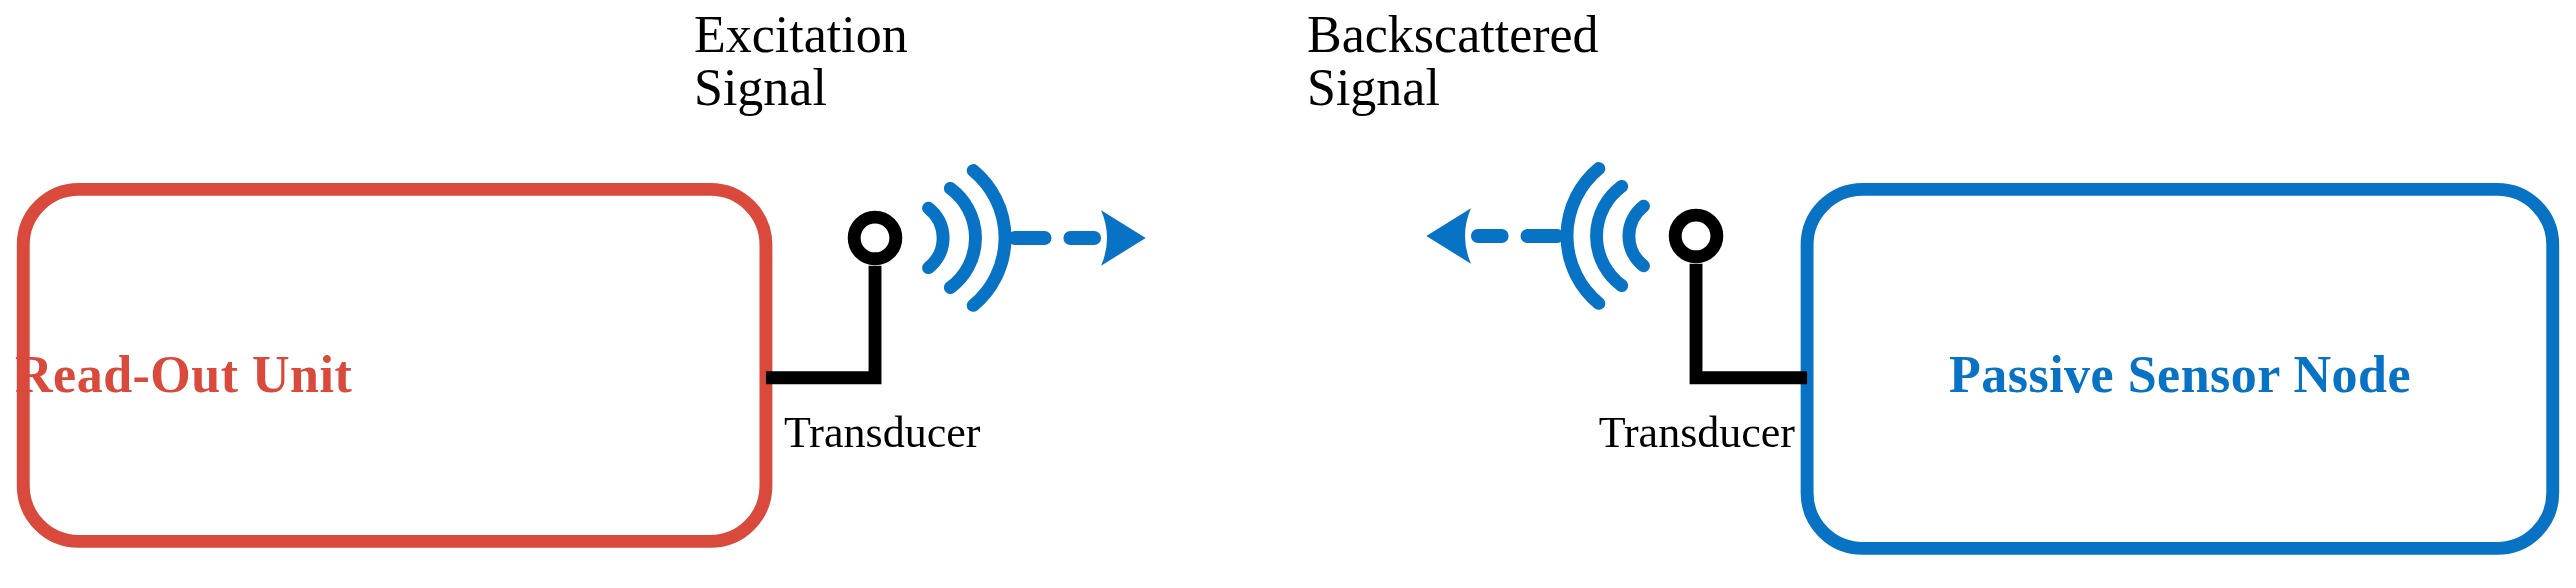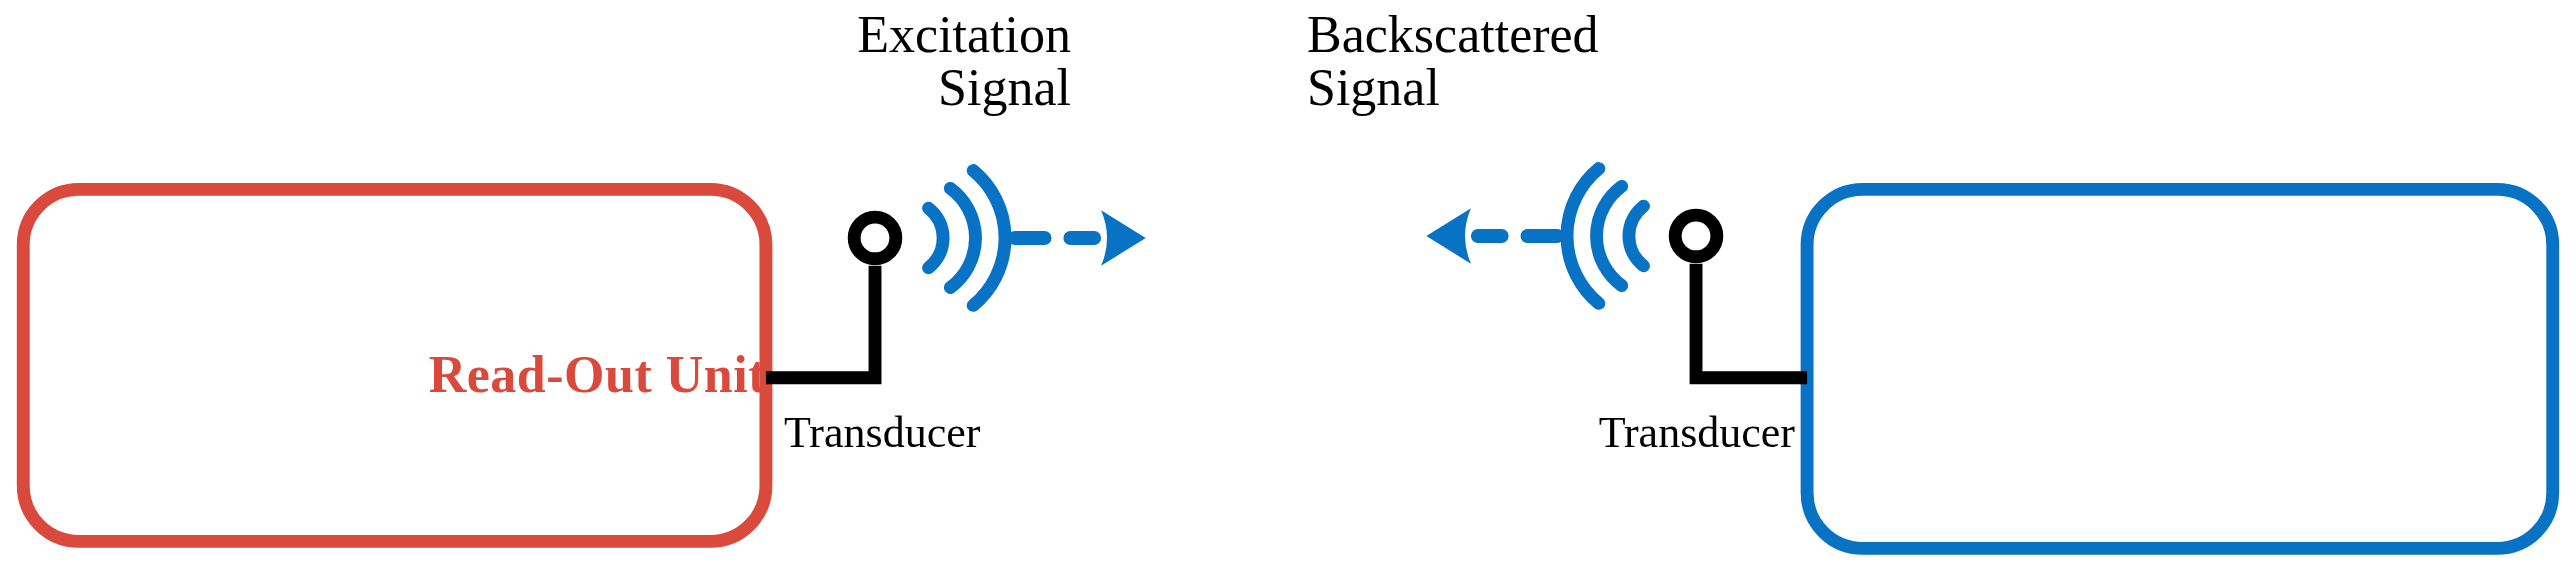--- a/index.html
+++ b/index.html
@@ -84,24 +84,25 @@
       <path d="M 1612 170 A 88 88 0 0 0 1612 306"></path>
     </g>
 
     <g>
       <line x1="1570" y1="238" x2="1490" y2="238" stroke="#0872C4" stroke-width="14" stroke-linecap="round" stroke-dasharray="30 26"></line>
       <path d="M 1483 210 Q 1471 238 1483 266 L 1438 238 Z" fill="#0872C4"></path>
     </g>
 
   </svg>
 
-  <div class="box-label" style="left:23px; top:345px; width:743px; text-align:right; color:#D94A3D;">Read-Out Unit</div>
+  <div class="box-label" style="left:15px; top:345px; width:743px; text-align:left; color:#D94A3D;">Read-Out Unit</div>
 
+  <div class="box-label" style="left:1807px; top:345px; width:746px; text-align:center; color:#0872C4;">Passive Sensor Node</div>
 
-  <div class="sig-label" style="left:694px; top:8px; width:377px; text-align:right;">
+  <div class="sig-label" style="left:694px; top:8px; width:377px; text-align:left;">
     <div>Excitation</div>
     <div>Signal</div>
   </div>
 
   <div class="sig-label" style="left:1307px; top:8px; width:427px; text-align:left;">
     <div>Backscattered</div>
     <div>Signal</div>
   </div>
 
   <div class="plain-label" style="left:784px; top:407px; width:337px; text-align:left;">Transducer</div>

